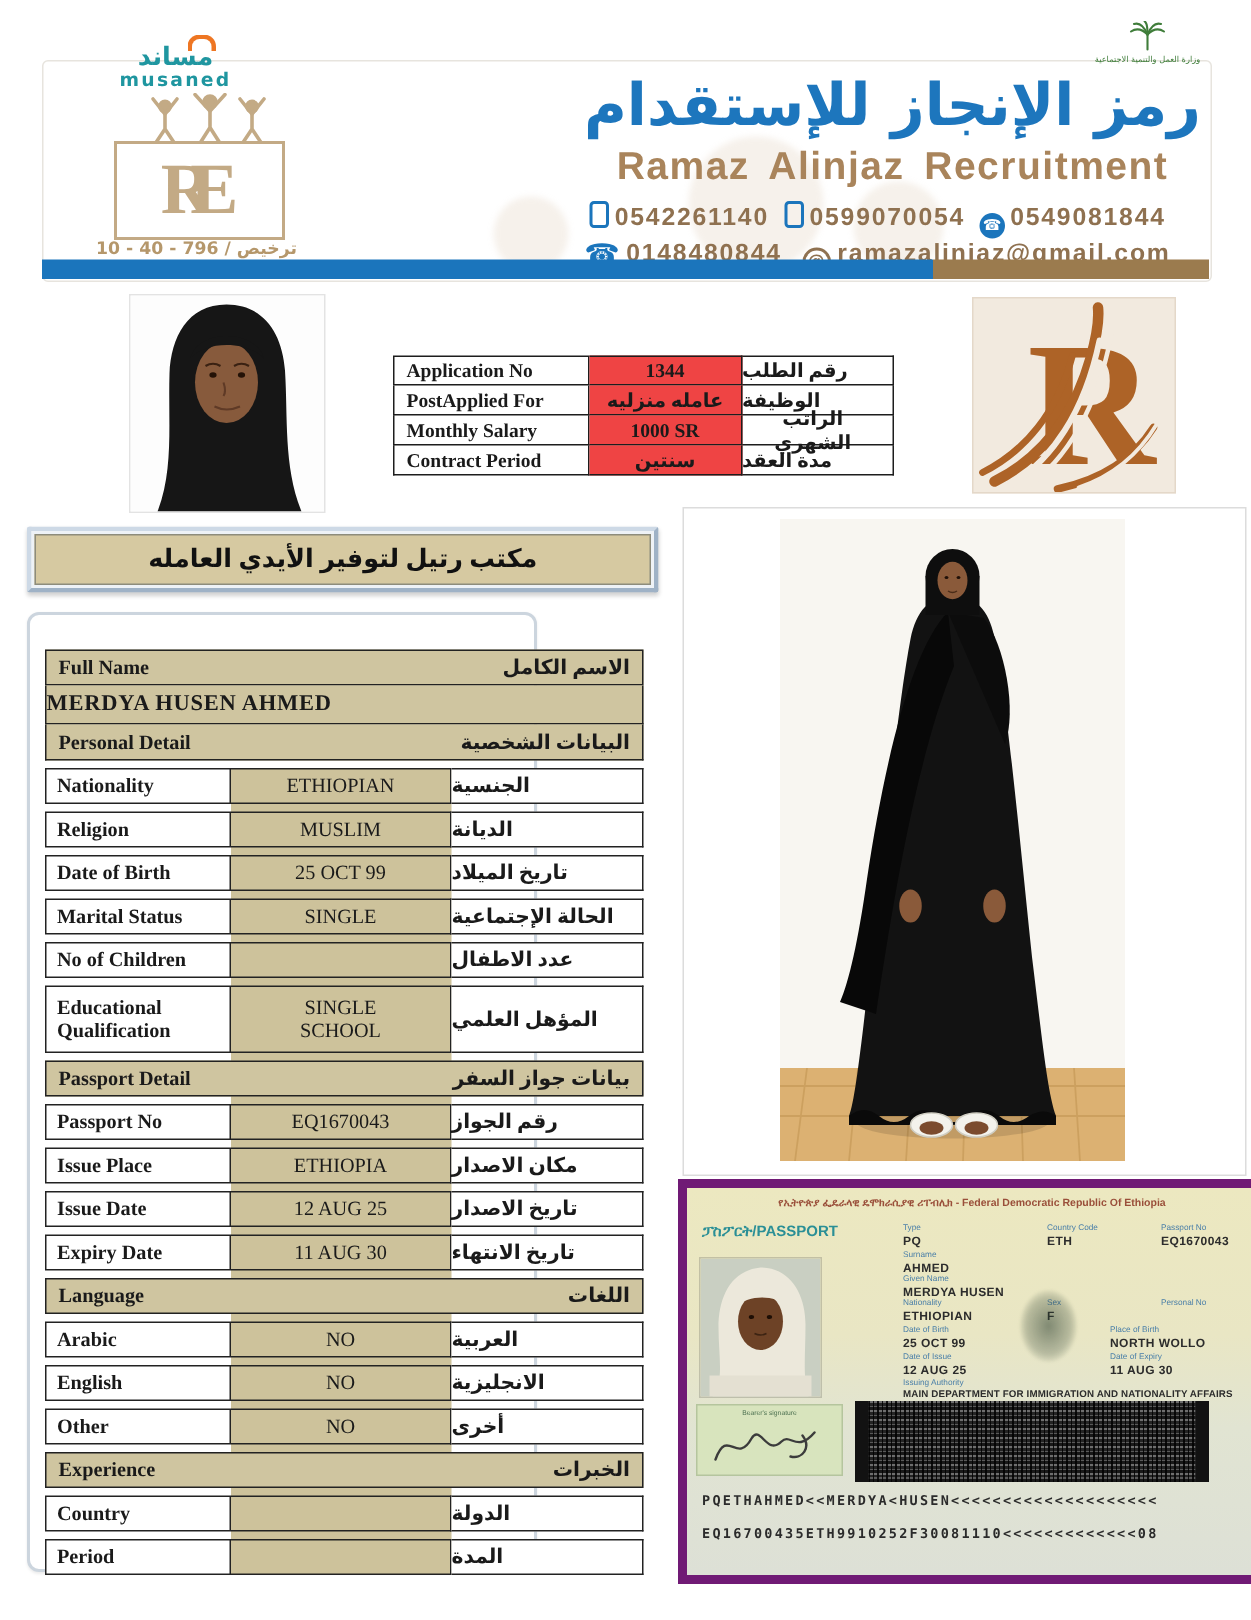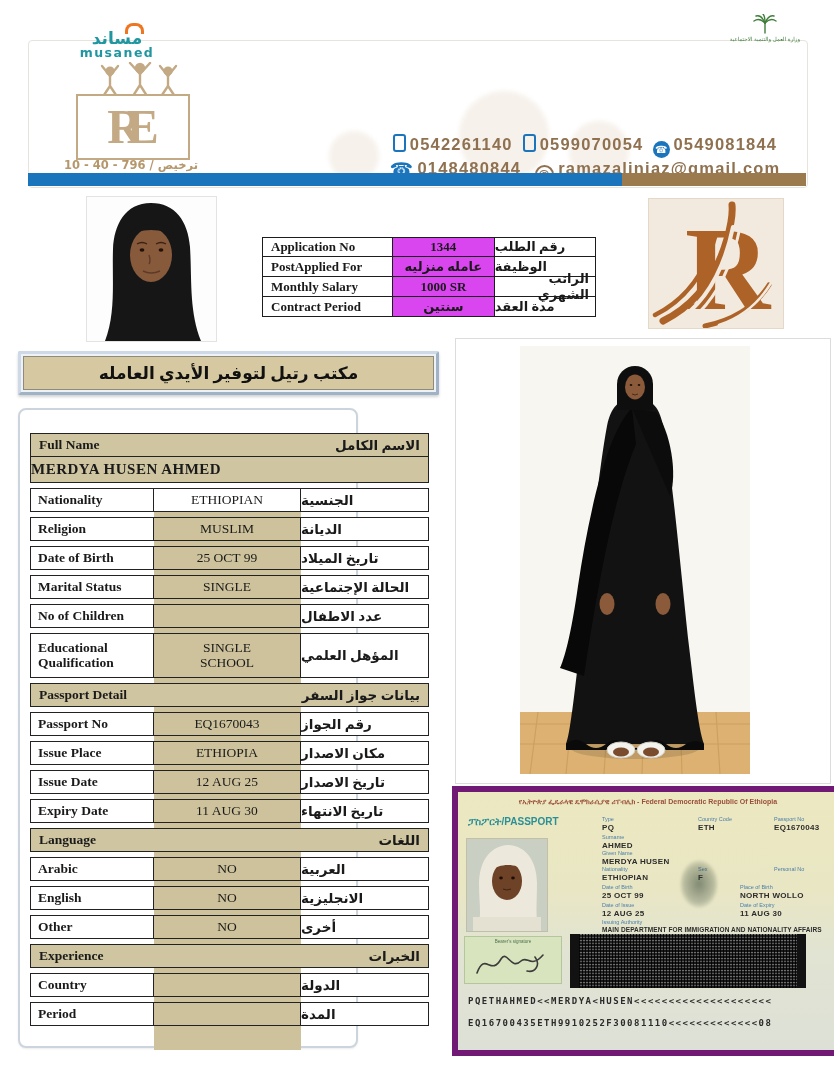--- a/index.html
+++ b/index.html
@@ -47,28 +47,28 @@
   .hdr-bar{position:absolute;left:28px;top:173px;width:778px;height:13px;display:flex;}
   .bar-blue{width:594px;height:100%;background:#1b75bc;}
   .bar-brown{flex:1;height:100%;background:#9b7b4e;}
 
   
   .portrait{position:absolute;left:86px;top:196px;width:129px;height:144px;
             border:1px solid #e3e3e3;background:#fdfdfd;}
   .r-logo{position:absolute;left:648px;top:198px;width:134px;height:129px;
           background:#f2eadf;border:1px solid #e4d8c9;}
 
-  .app-table{position:absolute;left:262px;top:237px;width:334px;}
+  .app-table{position:absolute;left:262px;top:237px;width:334px;text-align:center;}
   .app-row{display:flex;}
   .ac{border:1px solid #1d1d1d;height:20px;display:flex;align-items:center;
       box-sizing:border-box;font-size:13px;font-weight:bold;}
   .app-row + .app-row .ac{border-top:none;}
   .ac + .ac{border-left:none;}
   .ac.en{width:146px;padding-left:8px;}
-  .ac.val{width:114px;background:#d946ef;justify-content:center;}
+  .ac.val{width:114px;background:#ef4444;justify-content:center;}
   .ac.ar{width:113px;justify-content:flex-end;padding-right:6px;}
 
   
   .office{position:absolute;left:18px;top:351px;width:421px;height:44px;box-sizing:border-box;
           border:3px solid;border-color:#cdd9e6 #9fb2c6 #9fb2c6 #cdd9e6;border-radius:2px;
           background:#eef2f6;box-shadow:0 2px 3px rgba(0,0,0,.18);padding:2px;}
   .office-in{height:100%;background:#d6c9a1;border:1px solid #8d8c7c;box-sizing:border-box;
              display:flex;align-items:center;justify-content:center;
              font-weight:bold;font-size:17px;color:#111;}
 
@@ -183,20 +183,24 @@
         <path d="M80 13 L80 24 M80 24 L74 33 M80 24 L86 33" fill="none"></path>
       </g>
     </svg>
   </div>
   <div class="re-sq">
     <span>R</span>
     <span class="e">E</span>
   </div>
   <div class="license" dir="ltr">10 - 40 - 796 / ترخيص</div>
 
+  <div class="titles">
+    <div class="title-ar">رمز الإنجاز للإستقدام</div>
+    <div class="title-en">Ramaz Alinjaz Recruitment</div>
+  </div>
 
   <div class="contact">
     <div class="cline">
       <span class="mob-ic" style="margin-left:0"></span><span>0542261140</span><span class="mob-ic"></span><span>0599070054</span><span class="wa-ic">☎</span><span>0549081844</span>
     </div>
     <div class="cline">
       <span class="tel-ic">☎</span><span>0148480844</span><span class="at-ic">@</span><span>ramazalinjaz@gmail.com</span>
     </div>
   </div>
 
@@ -261,20 +265,24 @@
 
   <div class="bio-frame">
     <div class="bio-table">
       <div class="bio-band" style="top: 79px; height: 538px;"></div>
     <div class="brow header">
           <span class="hen">Full Name</span>
           <span class="har" dir="rtl">الاسم الكامل</span>
         </div>
         <div class="brow name flush">
           <span>MERDYA HUSEN AHMED</span>
+        </div>
+        <div class="brow header flush">
+          <span class="hen">Personal Detail</span>
+          <span class="har" dir="rtl">البيانات الشخصية</span>
         </div>
         <div class="brow data">
           <div class="bc en">
             <span>Nationality</span>
           </div>
           <div class="bc val">
             <span>ETHIOPIAN</span>
           </div>
           <div class="bc ar" dir="rtl">
             <span>الجنسية</span>

